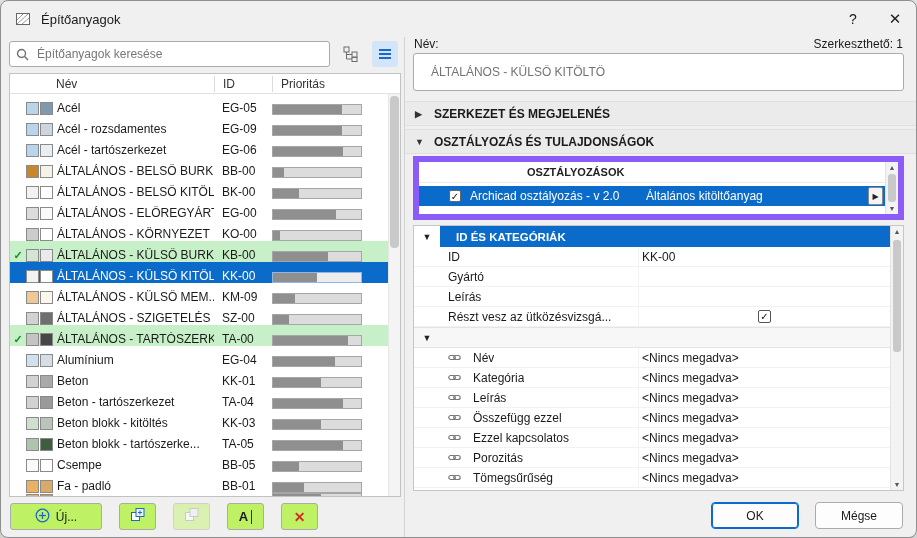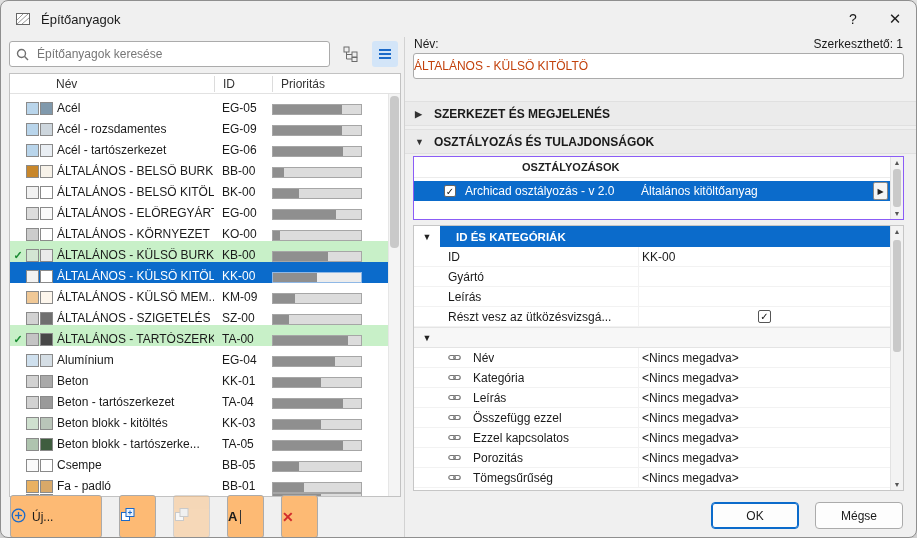--- a/index.html
+++ b/index.html
@@ -39,35 +39,35 @@
   .mrow.partial .sw { margin-top:1px; }
   .chk { width:12px; margin-left:2px; font-size:11px; font-weight:bold; color:var(--check_green); text-align:center; flex:none; }
   .sw { width:13px; height:13px; border:1px solid #8a8a8a; margin-left:1px; flex:none; }
   .sw1 { margin-left:2px; background-image:repeating-linear-gradient(45deg, rgba(0,0,0,.13) 0 1px, transparent 1px 4px); }
   .mname { margin-left:4px; width:157px; overflow:hidden; }
   .mid { padding-left:8px; width:50px; overflow:hidden; }
   .mbar { margin-left:8px; width:90px; height:11px; background:#dcdcdc; border:1px solid #a6a6a6; flex:none; }
   .mrow.selected .mbar { background:#ececec; border-color:#8fb8e6; }
   .mbar .fill { display:block; height:100%; background:var(--priority_fill); }
   .ltoolbar { position:absolute; left:9px; bottom:7px; height:27px; display:flex; gap:17px; align-items:center; }
-  .tool-btn { height:43px; border:1px solid #ababab; border-radius:3px; background:#fdba74; display:flex; align-items:center; font-size:12px; color:#1a1a1a; font-family:"Liberation Sans",sans-serif; padding:0; }
+  .tool-btn { height:27px; border:1px solid #ababab; border-radius:3px; background:#bef264; display:flex; align-items:center; justify-content:center; font-size:12px; color:#1a1a1a; font-family:"Liberation Sans",sans-serif; padding:0; }
   .new-btn { width:92px; gap:6px; }
   .icon-btn { width:37px; }
   .tool-btn.disabled { opacity:.45; }
   .rename-a { font-weight:bold; font-size:13px; }
   .caret { width:1px; height:14px; background:#333; margin-left:3px; display:inline-block; }
   .del-x { color:var(--delete_red); font-weight:bold; font-size:14px; }
   
   .right-panel { position:absolute; top:36px; left:404px; right:0; bottom:0; }
   .name-row { position:absolute; top:0; left:9px; right:13px; display:flex; justify-content:space-between; font-size:12px; color:#1a1a1a; }
-  .name-input { position:absolute; top:16px; left:8px; right:12px; height:26px; border:1px solid #ababab; border-radius:3px; font:12px "Liberation Sans",sans-serif; color:#c2410c; padding:0 0; background:#fff; }
+  .name-input { position:absolute; top:16px; left:8px; right:12px; height:38px; border:1px solid #ababab; border-radius:3px; font:12px "Liberation Sans",sans-serif; color:#737373; padding:0 17px; background:#fff; }
   .section { position:absolute; left:0; right:0; height:25px; display:flex; align-items:center; gap:9px; padding-left:10px; font-size:12px; font-weight:bold; color:#1a1a1a; background:#ebebeb; border-top:1px solid #e0e0e0; border-bottom:1px solid #e0e0e0; }
   .section .tri { font-size:9px; color:#333; width:10px; flex:none; }
   .sec1 { top:64px; } .sec2 { top:92px; }
-  .classif-panel { position:absolute; top:119px; left:8px; right:12px; height:64px; background:#fff; border:1px solid #8b5cf6; }
+  .classif-panel { position:absolute; top:119px; left:8px; right:12px; height:64px; background:#fff; border:6px solid #8b5cf6; }
   .classif-header { height:21px; line-height:21px; font-size:11px; font-weight:bold; color:#222; padding-left:108px; border-bottom:1px solid #ececec; }
   .classif-row { position:absolute; top:24px; left:0; right:13px; height:20px; background:var(--accent); color:#fff; display:flex; align-items:center; font-size:12px; white-space:nowrap; }
   .ccheckbox { width:12px; height:12px; background:#fff; border:1px solid #666; margin-left:30px; color:#111; font-size:10px; line-height:11px; text-align:center; flex:none; border-radius:2px; }
   .csys { margin-left:9px; width:176px; overflow:hidden; }
   .cval { flex:1; overflow:hidden; }
   .cbtn { width:15px; height:18px; border:1px solid #888; background:#f4f4f4; color:#222; font-size:8px; padding:0; margin-right:2px; border-radius:2px; flex:none; }
   .vscroll { position:absolute; top:0; right:0; bottom:0; width:13px; background:#f3f3f3; border-left:1px solid #e2e2e2; }
   .vscroll .up, .vscroll .down { position:absolute; left:0; right:0; text-align:center; font-size:7px; color:#555; }
   .vscroll .up { top:2px; } .vscroll .down { bottom:2px; }
   .vscroll .thumb { position:absolute; left:2px; width:8px; background:#c9c9c9; border-radius:3px; }

